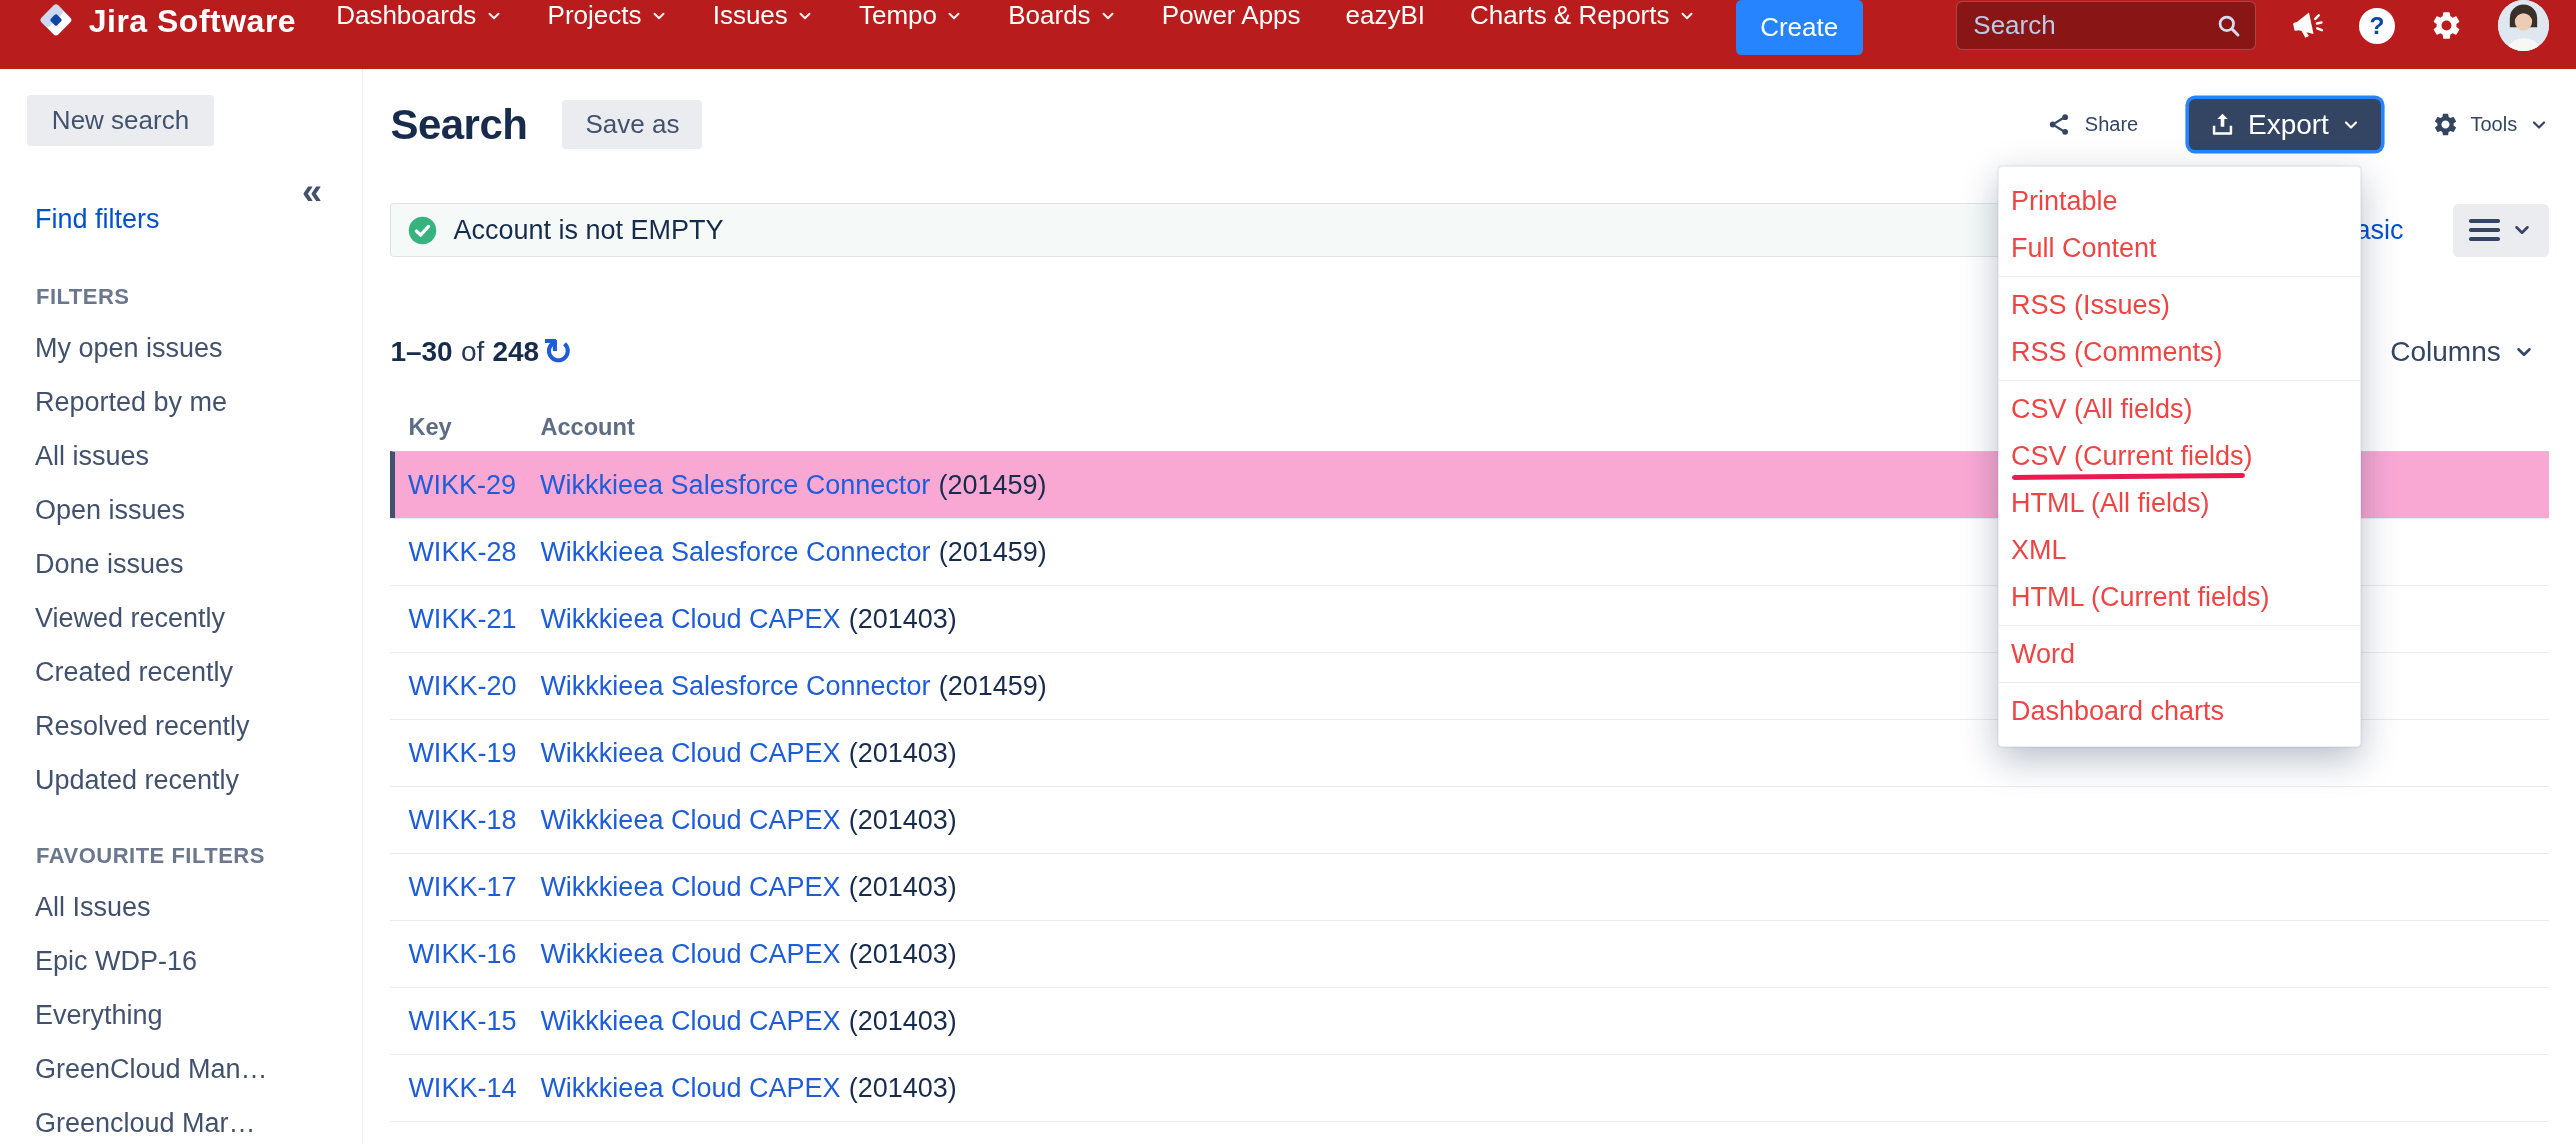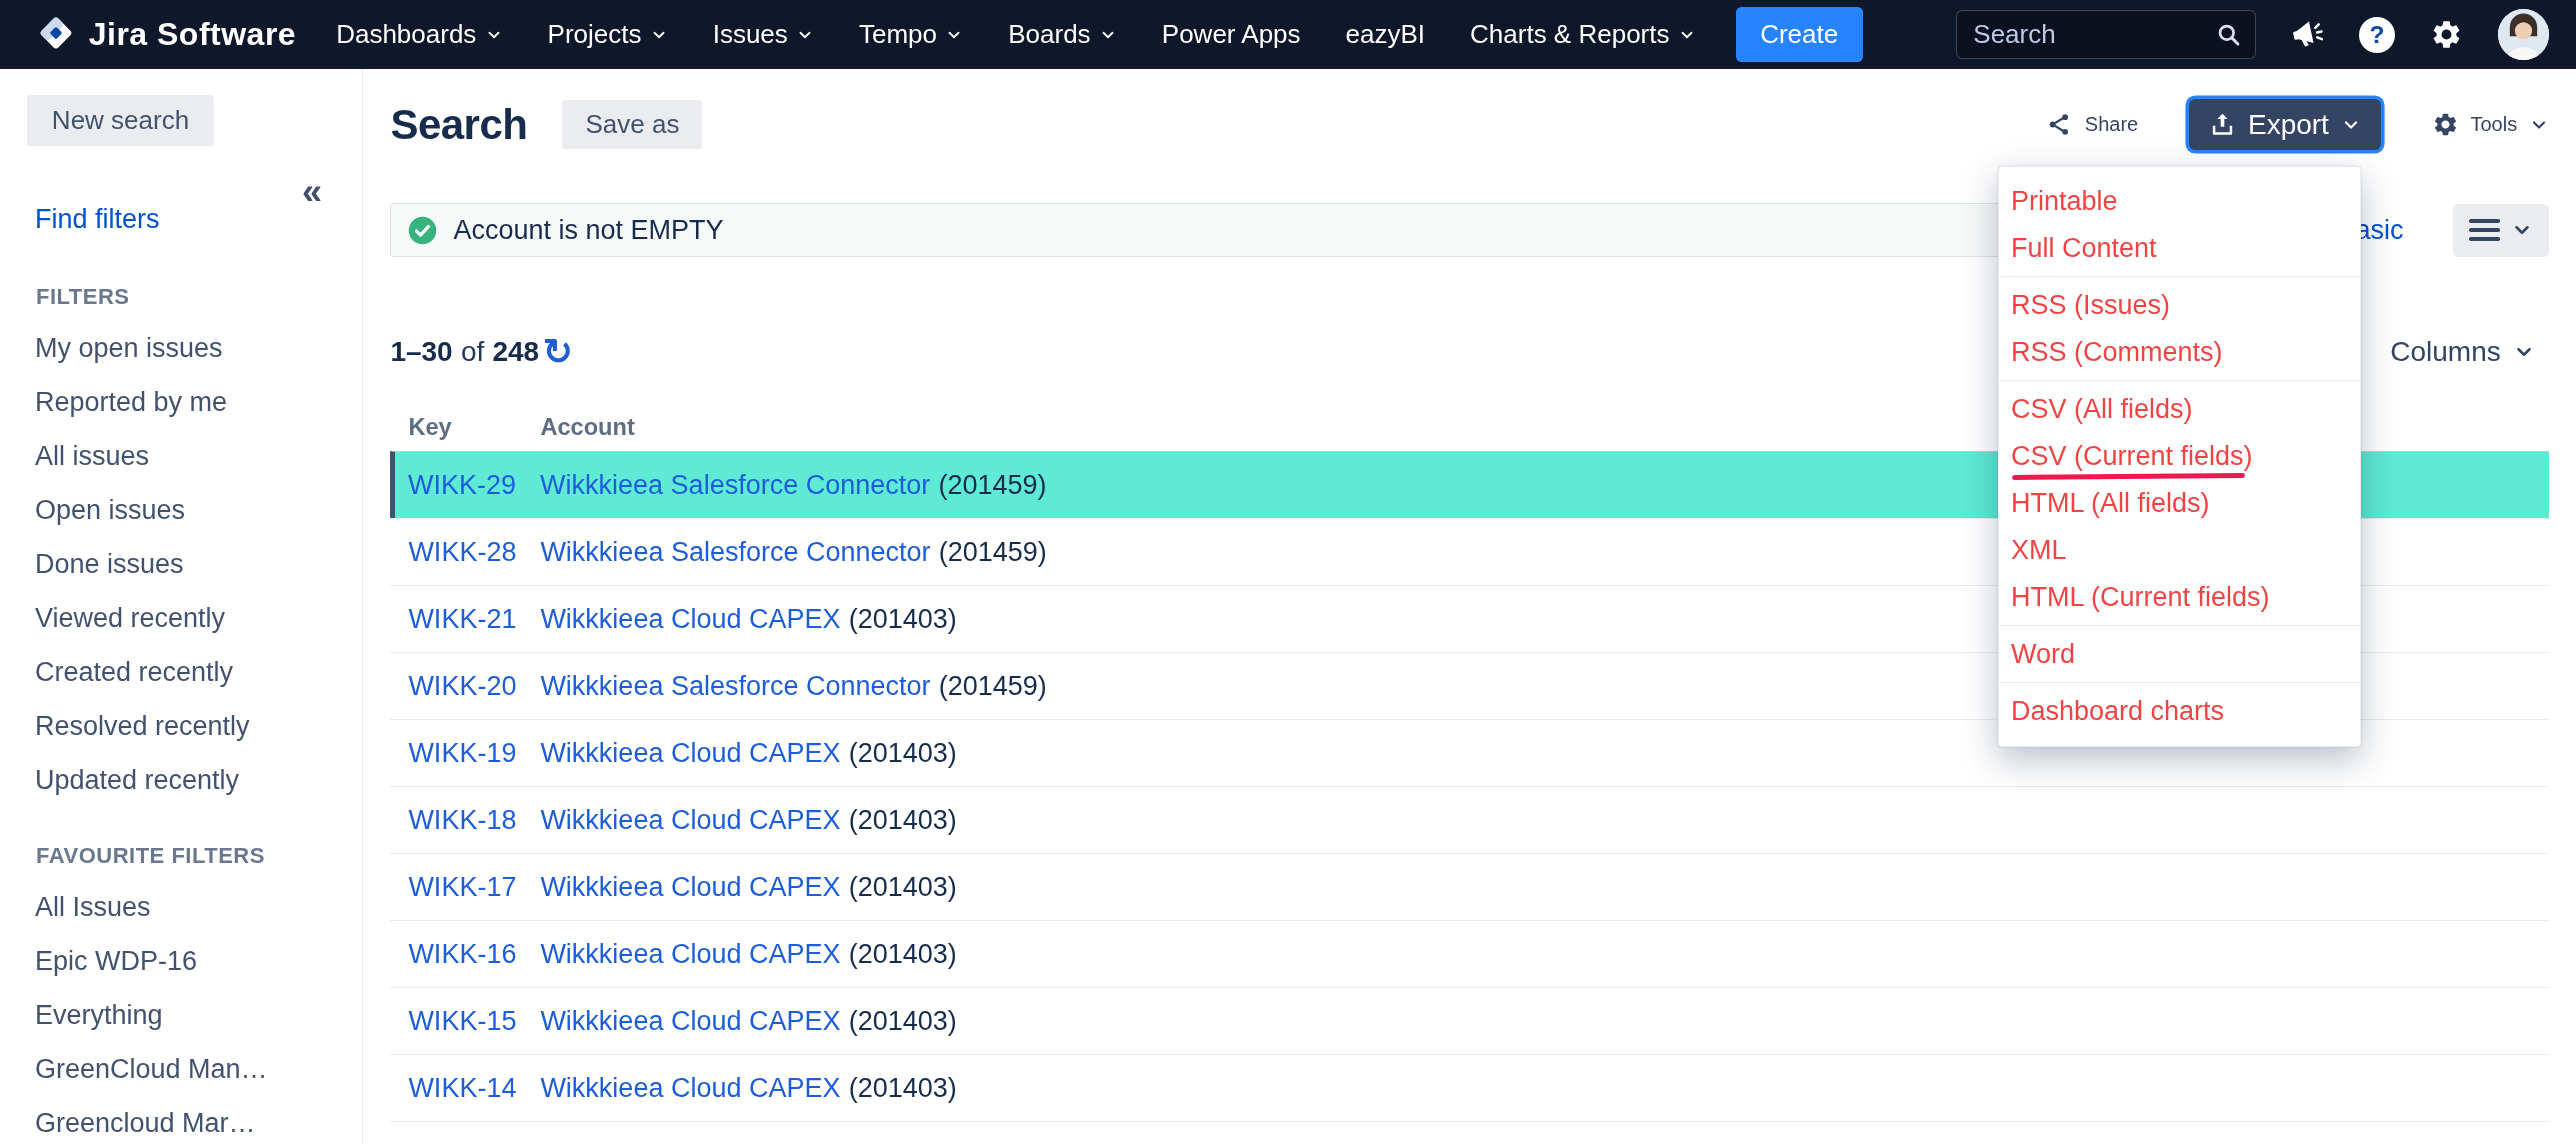--- a/index.html
+++ b/index.html
@@ -2,22 +2,22 @@
 <html style="font-size:14.5px"><head>
 <meta charset="utf-8">
 <style>
   * { box-sizing: border-box; margin: 0; padding: 0; }
   html, body { width: 2576px; height: 1144px; overflow: hidden; }
   body { font-family: "Liberation Sans", sans-serif; background: #fff; color: #172B4D; }
   a { text-decoration: none; cursor: pointer; }
   #app { position: relative; width: 2576px; height: 1144px; }
 
   
-  .topnav { position: absolute; top: 0; left: 0; right: 0; height: 69px; background: #0f172a;
-            display: flex; align-items: center; padding: 0 27px 0 36px; }
+  .topnav { position: absolute; top: 0; left: 0; right: 0; height: 69px; background: #b91c1c;
+            display: flex; align-items: flex-start; padding: 0 27px 0 36px; }
   .brand { display: flex; align-items: center; gap: 12.7px; margin-right: 40px; }
   .brand-text { color: #fff; font-size: 32px; font-weight: 600; letter-spacing: 0.5px; white-space: nowrap; }
   .nav-menu { display: flex; align-items: center; gap: 45px; }
   .nav-item { display: flex; align-items: center; gap: 8.2px; color: #fff; font-size: 26px; white-space: nowrap; cursor: pointer; }
   .nav-item svg { opacity: .95; }
   .create-btn { margin-left: 40px; background: #2684FF; color: #fff; border: none; border-radius: 5.4px;
                 font-family: inherit; font-size: 26px; font-weight: 500; padding: 11.8px 24.5px; cursor: pointer; }
   .nav-right { margin-left: auto; display: flex; align-items: center; gap: 35px; }
   .nav-search { width: 300px; height: 49px; background: rgba(0,0,0,.25); border: 1.8px solid rgba(255,255,255,.22);
                 border-radius: 6.4px; display: flex; align-items: center; padding: 0 12.7px 0 16.3px; }
@@ -76,21 +76,21 @@
   
   .issue-table { margin-top: 27px; }
   .thead { display: flex; height: 47px; align-items: center; padding-left: 18px;
            color: #5E6C84; font-size: 23.6px; font-weight: 700; }
   .th-key { width: 132px; }
   .trow { display: flex; align-items: center; height: 67px; border-top: 1.8px solid #E9EBEF;
           padding-left: 18px; font-size: 27px; cursor: pointer; }
   .trow .cell-key { width: 132px; color: #1E5DD9; flex-shrink: 0; }
   .trow .cell-account a { color: #1E5DD9; }
   .trow .suffix { color: #172B4D; margin-left: 8.2px; }
-  .trow.selected { background: #5eead4; border-top-color: #C5CBD5; border-left: 5.4px solid #42526E; padding-left: 12.7px; }
+  .trow.selected { background: #f9a8d4; border-top-color: #C5CBD5; border-left: 5.4px solid #42526E; padding-left: 12.7px; }
 
   
   .export-menu { position: absolute; left: 1998px; top: 166px; width: 363px; z-index: 50;
                  background: #fff; border: 1.8px solid #EDEEF1; border-radius: 3.6px; padding: 6.4px 0;
                  box-shadow: 0 12.7px 36px rgba(9,30,66,.28), 0 0 1.8px rgba(9,30,66,.2); }
   .menu-group { padding: 4.5px 0; border-top: 1.8px solid #EBEDF0; }
   .menu-group:first-child { border-top: none; }
   .menu-item { position: relative; height: 47px; display: flex; align-items: center; padding-left: 12px;
                font-size: 27px; color: #ef4444; cursor: pointer; white-space: nowrap; }
   .annotation-underline { position: absolute; left: 12.7px; top: 41px; width: 233px; height: 5.4px;

